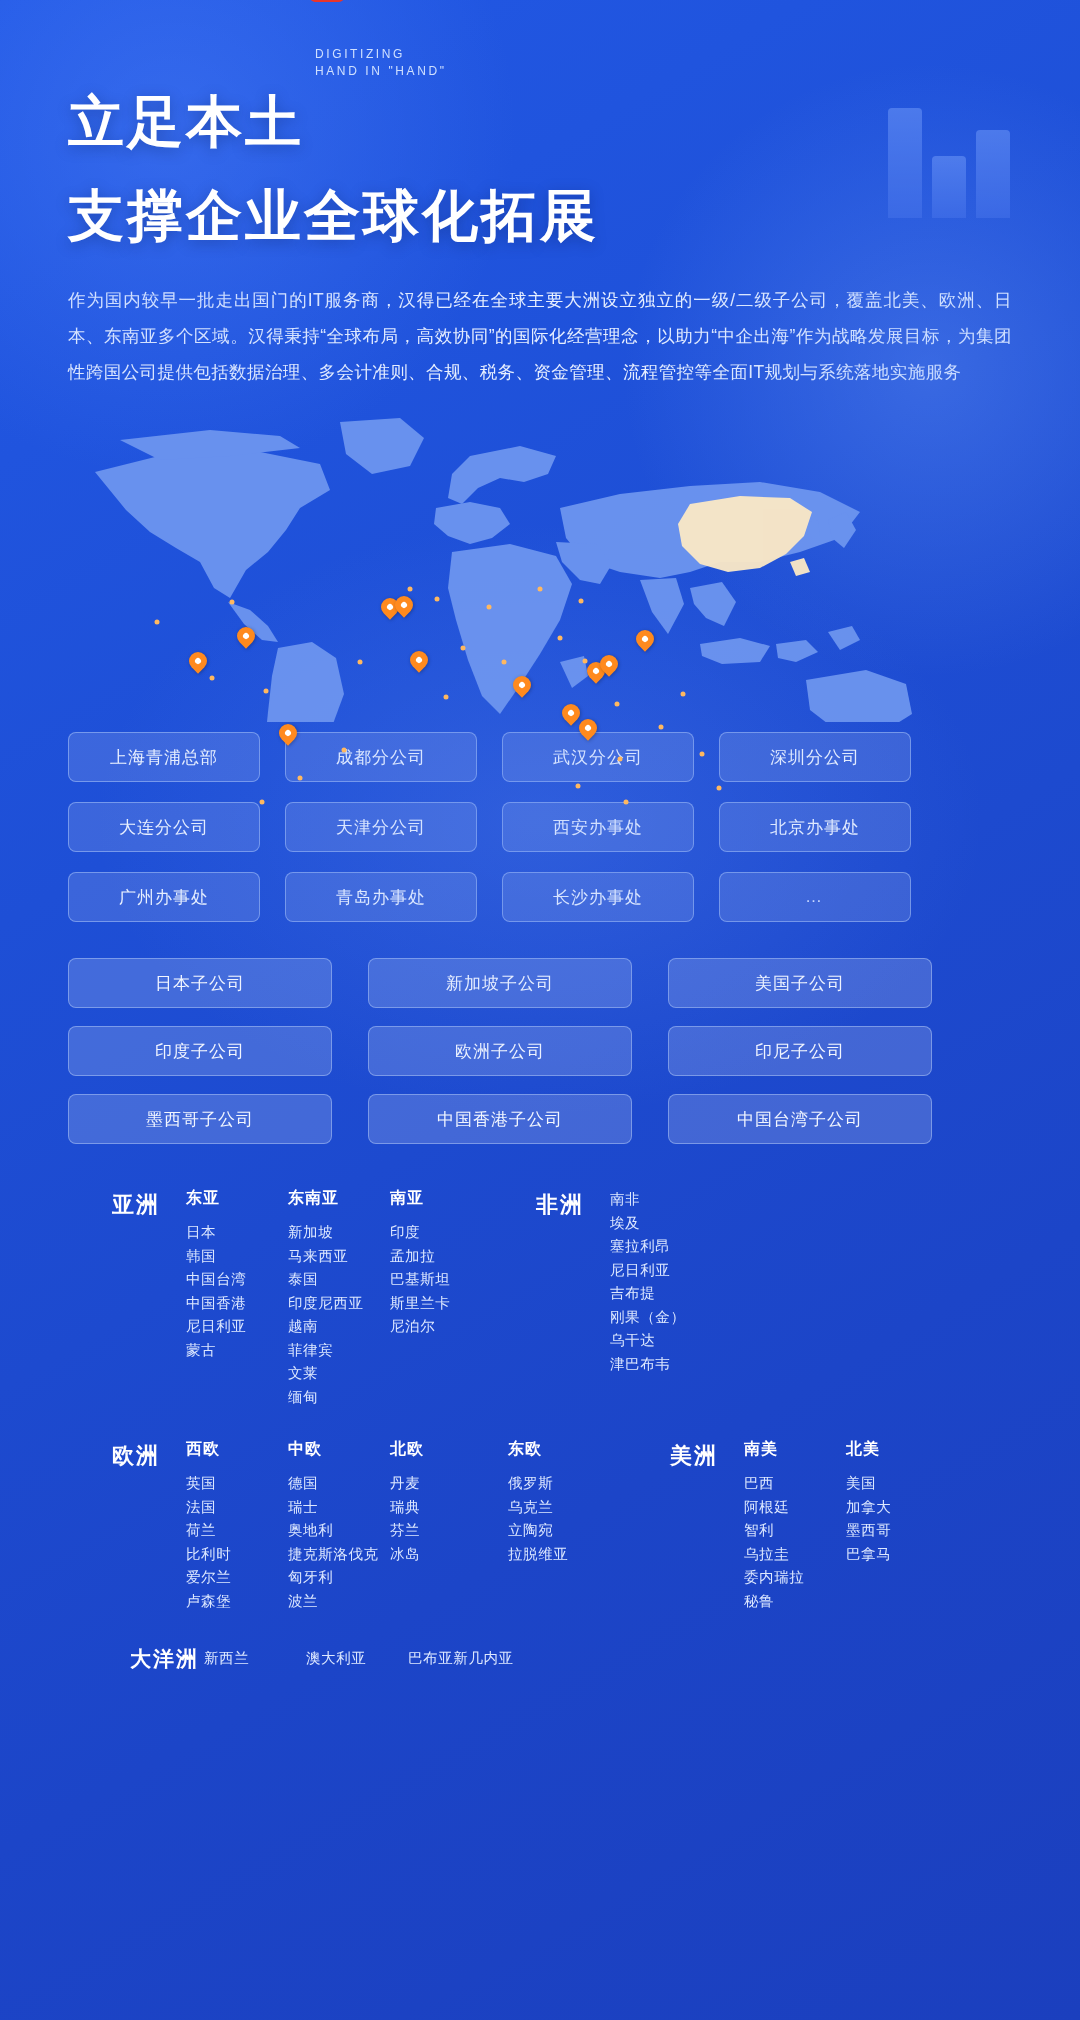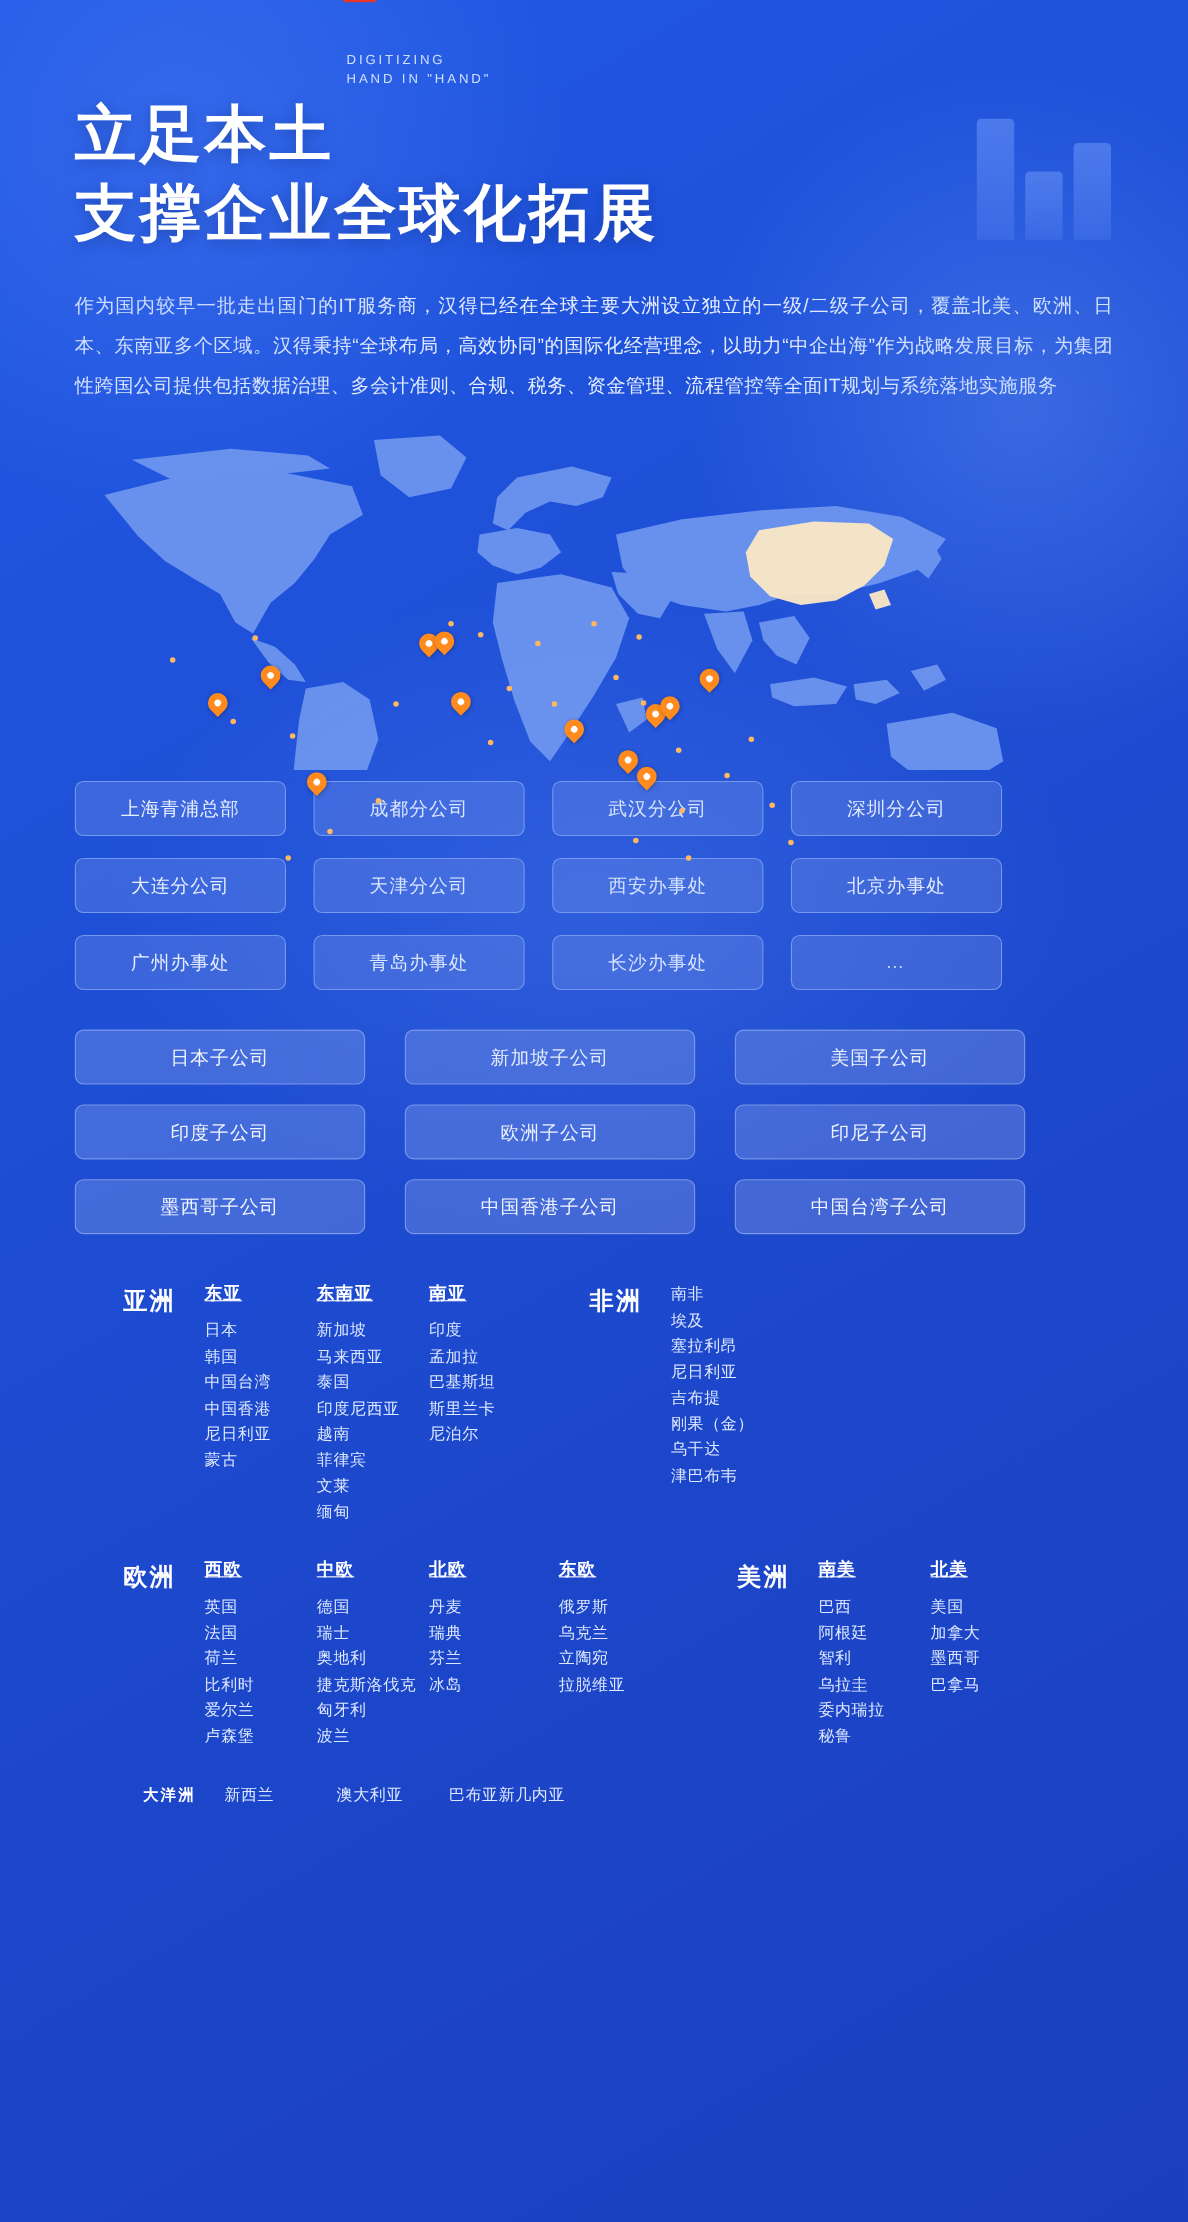--- a/index.html
+++ b/index.html
@@ -42,21 +42,21 @@
   .header { position: relative; padding: 90px 0 0 68px; }
   .title-line {
     position: relative;
     color: #ffffff;
     font-weight: bold;
     font-size: 56px;
     letter-spacing: 3px;
     line-height: 1.15;
     text-shadow: 0 3px 14px rgba(10,30,90,0.35);
   }
-  .title-line2 { font-size: 56px; margin-top: 8px; }
+  .title-line2 { font-size: 56px; margin-top: 30px; }
   .logo-badge {
     position: absolute;
     left: 310px;
     top: -24px;
     width: 34px; height: 26px;
     background: #e8352b;
     border-radius: 5px;
   }
   .logo-badge::after {
     content: "";
@@ -196,30 +196,29 @@
   .continent.indent { padding-left: 18px; width: 92px; flex-basis: 92px; }
   .subcols { display: flex; flex: 1; }
   .subcol { width: 102px; }
   .subcol.wide { width: 118px; }
   .subhead {
     color: #ffffff;
     font-size: 16px;
     font-weight: bold;
     letter-spacing: 1px;
     margin-bottom: 12px;
-    text-decoration: underline;
   }
   .country {
     color: #dde8ff;
     font-size: 14.5px;
     line-height: 1.62;
     letter-spacing: 0.6px;
   }
   .oceania { display: flex; align-items: center; padding: 0 68px; margin-top: 2px; }
-  .oceania .continent { font-size: 14px; }
+  .oceania .continent { font-size: 21px; }
   .oceania .o-item { color: #dde8ff; font-size: 14.5px; letter-spacing: 0.6px; }
   .oceania .o-item + .o-item { margin-left: 0; }
   .o-list { display: flex; }
   .o-list .o-item { width: 102px; }
   .o-list .o-item.wide { width: 160px; }
 </style>
 </head>
 <body>
 
 <div class="page">

